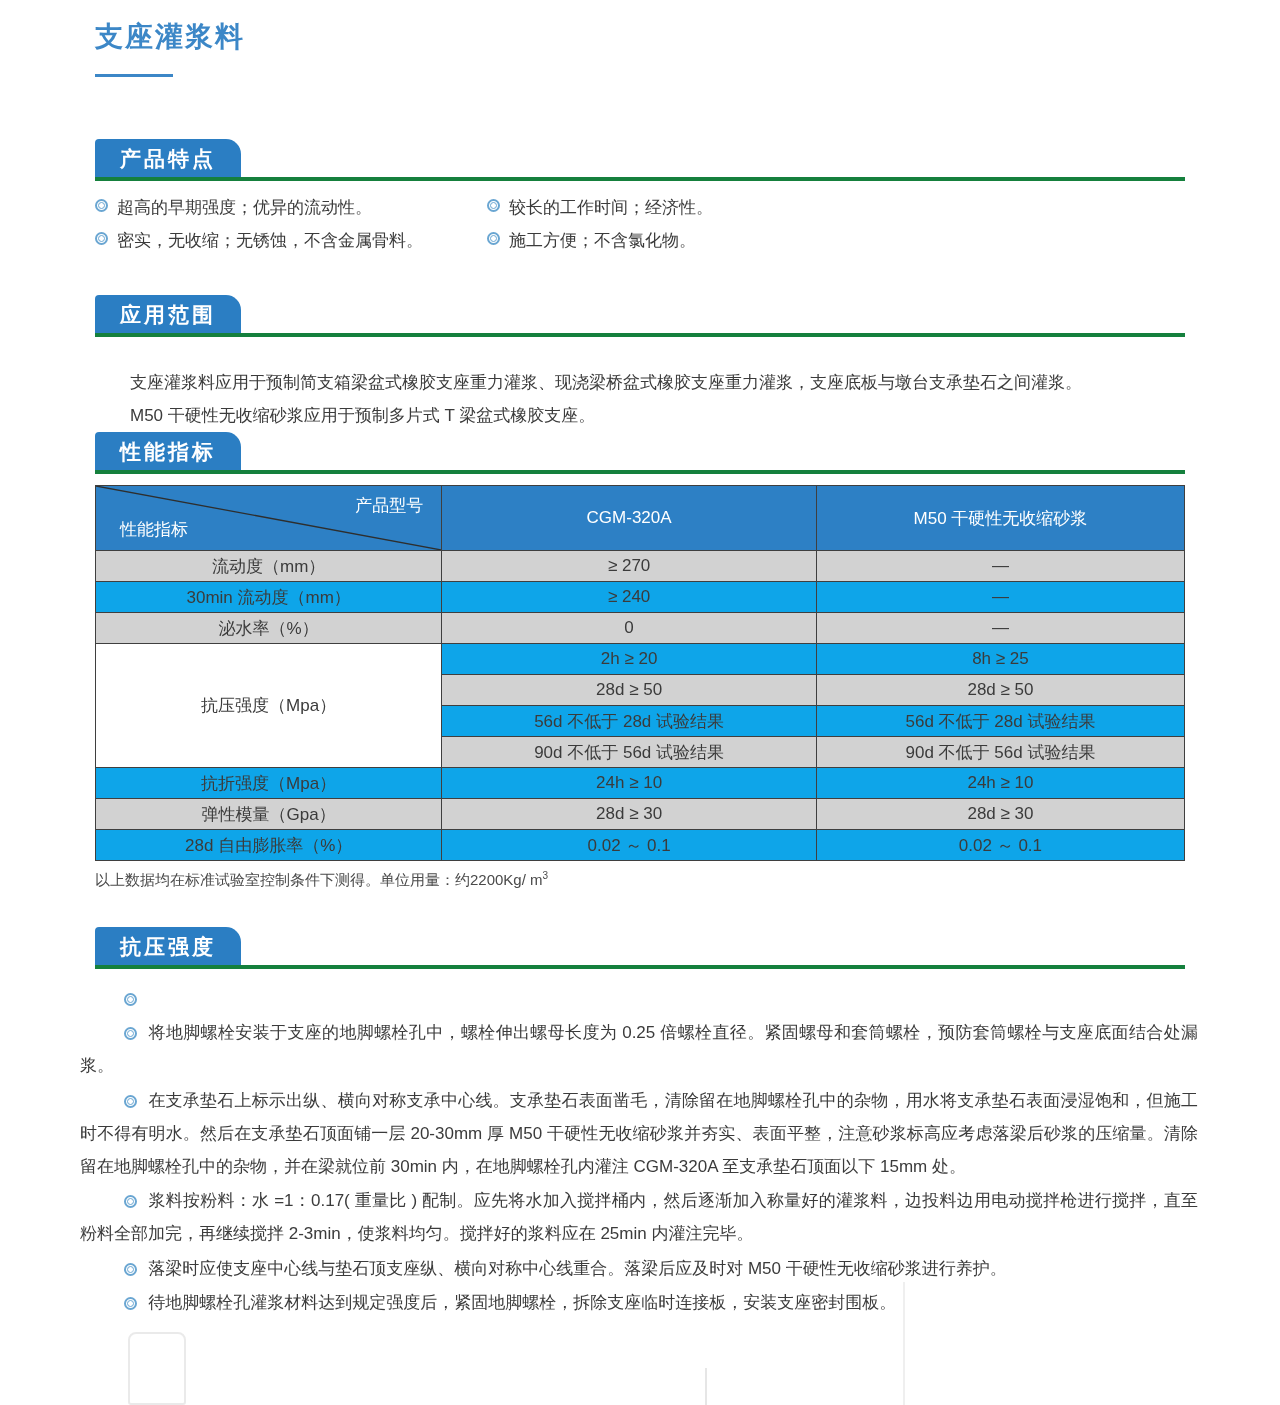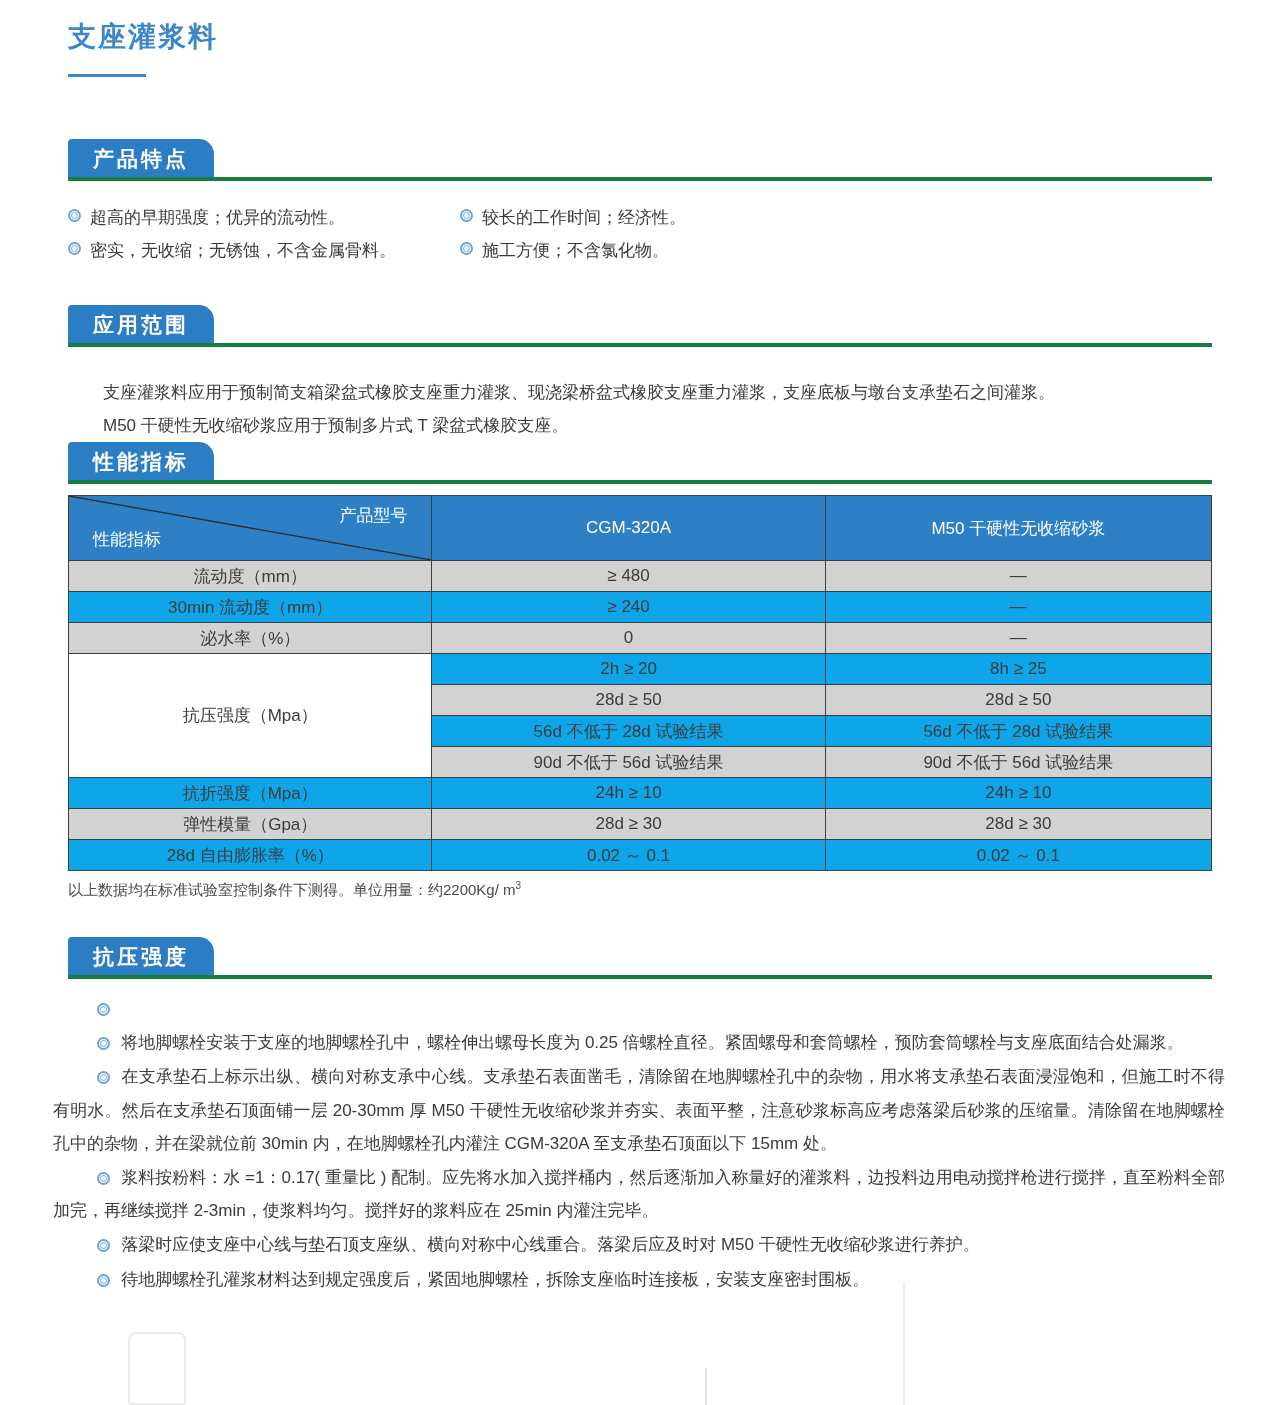--- a/index.html
+++ b/index.html
@@ -1,54 +1,54 @@
 <!DOCTYPE html>
 <html><head>
 <meta charset="utf-8">
 <style>
   * { margin:0; padding:0; box-sizing:border-box; }
   html,body { width:1280px; height:1405px; background:#ffffff; overflow:hidden;
     font-family:"Liberation Sans","DejaVu Sans",sans-serif; color:#3b3b3b; }
-  .page { position:relative; width:1280px; height:993px; padding:0 68px; }
+  .page { position:relative; width:1280px; height:993px; padding:0 95px; }
 
   
   .doc-title { padding-top:18px; font-size:28px; font-weight:bold; color:#3c87c7; letter-spacing:2px; }
   .title-underline { width:78px; height:3px; background:#3c87c7; margin-top:18px; }
 
   
   .section-header { border-bottom:4px solid #15803d; line-height:0; }
   .badge { display:inline-block; background:#2b7ec3; color:#ffffff; font-size:21px; font-weight:bold;
     letter-spacing:3px; line-height:1; padding:9px 25px 8px 25px; border-radius:4px 15px 0 0; }
 
   
   .bullet { display:inline-block; width:13px; height:13px; border:2px solid #6aa6d2;
     border-radius:50%; position:relative; vertical-align:-2px; margin-right:9px; flex:0 0 13px; }
   .bullet::after { content:''; position:absolute; left:1px; top:1px; right:1px; bottom:1px;
     border:1.5px solid #6aa6d2; border-radius:50%; }
 
   
   .sec-features { margin-top:62px; }
-  .features-grid { display:grid; grid-template-columns:392px 1fr; row-gap:13px; margin-top:27px; }
+  .features-grid { display:grid; grid-template-columns:392px 1fr; row-gap:13px; margin-top:17px; }
   .feature-item { display:flex; align-items:flex-start; font-size:17px; line-height:20px; }
   .feature-item .bullet { margin-top:1px; }
 
   
   .sec-scope { margin-top:44px; }
   .scope-body { margin-top:29px; padding-left:35px; font-size:17px; line-height:33px; }
 
   
   .sec-perf { }
   .basis { margin-top:14px; text-align:center; font-size:15.5px; color:#434343; }
   table.spec { width:100%; border-collapse:collapse; margin-top:11px; border:1.5px solid #3f3f3f; }
   table.spec th, table.spec td { border:1px solid #3f3f3f; text-align:center; vertical-align:middle;
     font-size:17px; font-weight:normal; height:31px; padding:1px 4px; }
   tr.thead th { background:#2d80c5; color:#ffffff; height:65px; font-size:17px; }
   th.corner { position:relative; padding:0; }
   th.corner svg { position:absolute; left:0; top:0; width:100%; height:100%; }
-  .corner-top { position:absolute; top:8px; right:24px; }
+  .corner-top { position:absolute; top:8px; right:18px; }
   .corner-bottom { position:absolute; bottom:9px; left:24px; }
   tr.gray td { background:#d2d2d2; }
   tr.white td { background:#0ea5e9; }
   td.span-label { background:#ffffff !important; }
   .note { margin-top:9px; font-size:15px; color:#4a4a4a; }
   .note sup { font-size:10px; }
 
   
   .sec-process { margin-top:37px; }
   .process-body { margin:13px -13px 0 -15px; }
@@ -123,21 +123,21 @@
                 <line x1="0" y1="0" x2="100" y2="100" stroke="#2e2e2e" stroke-width="1.3" vector-effect="non-scaling-stroke"></line>
               </svg>
           <span class="corner-top">产品型号</span>
           <span class="corner-bottom">性能指标</span>
         </th>
         <th>CGM-320A</th>
         <th>M50 干硬性无收缩砂浆</th>
       </tr>
       <tr class="gray">
         <td>流动度（mm）</td>
-        <td>≥ 480</td>
+        <td>≥ 270</td>
         <td>—</td>
       </tr>
       <tr class="white">
         <td>30min 流动度（mm）</td>
         <td>≥ 240</td>
         <td>—</td>
       </tr>
       <tr class="gray">
         <td>泌水率（%）</td>
         <td>0</td>

